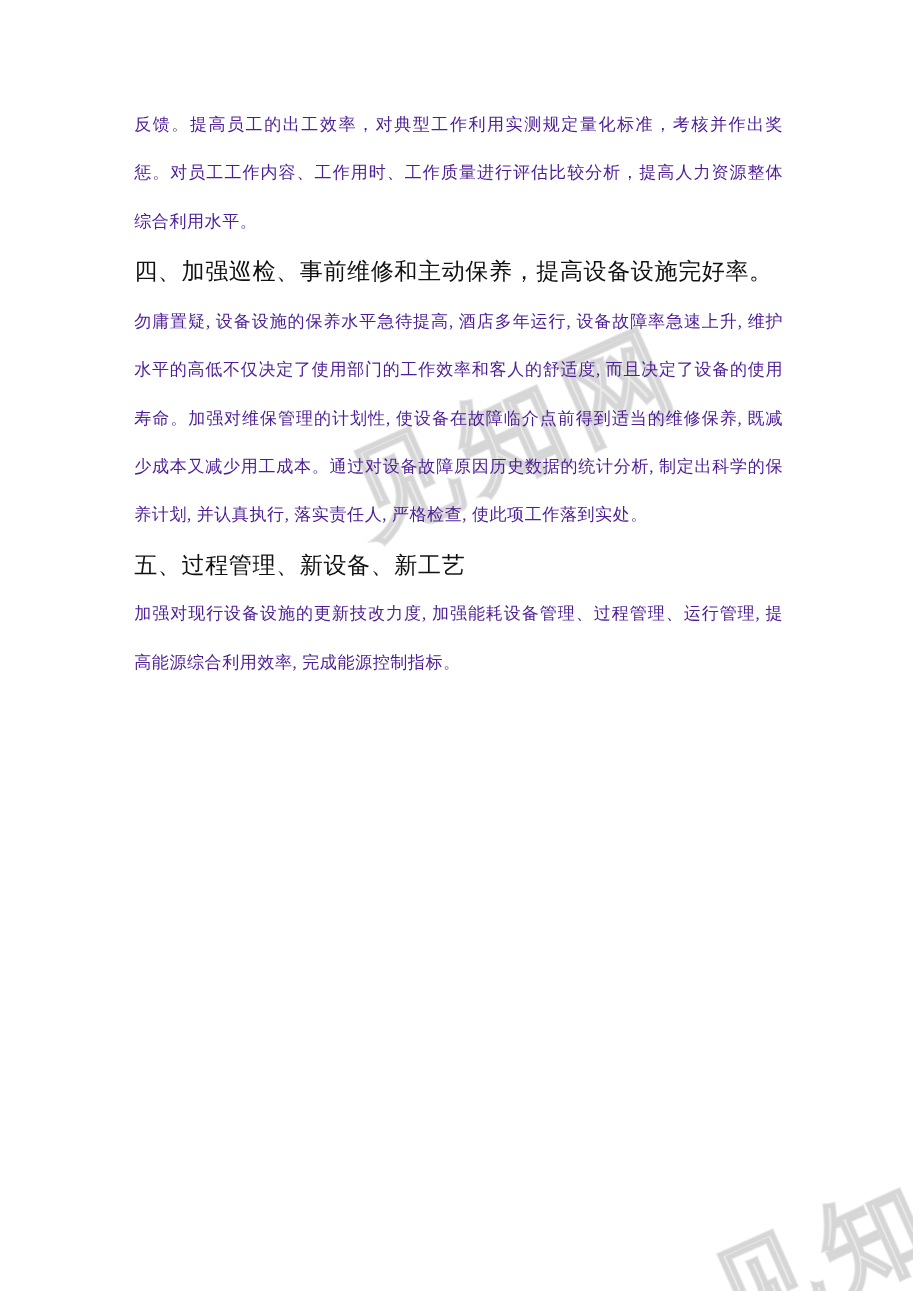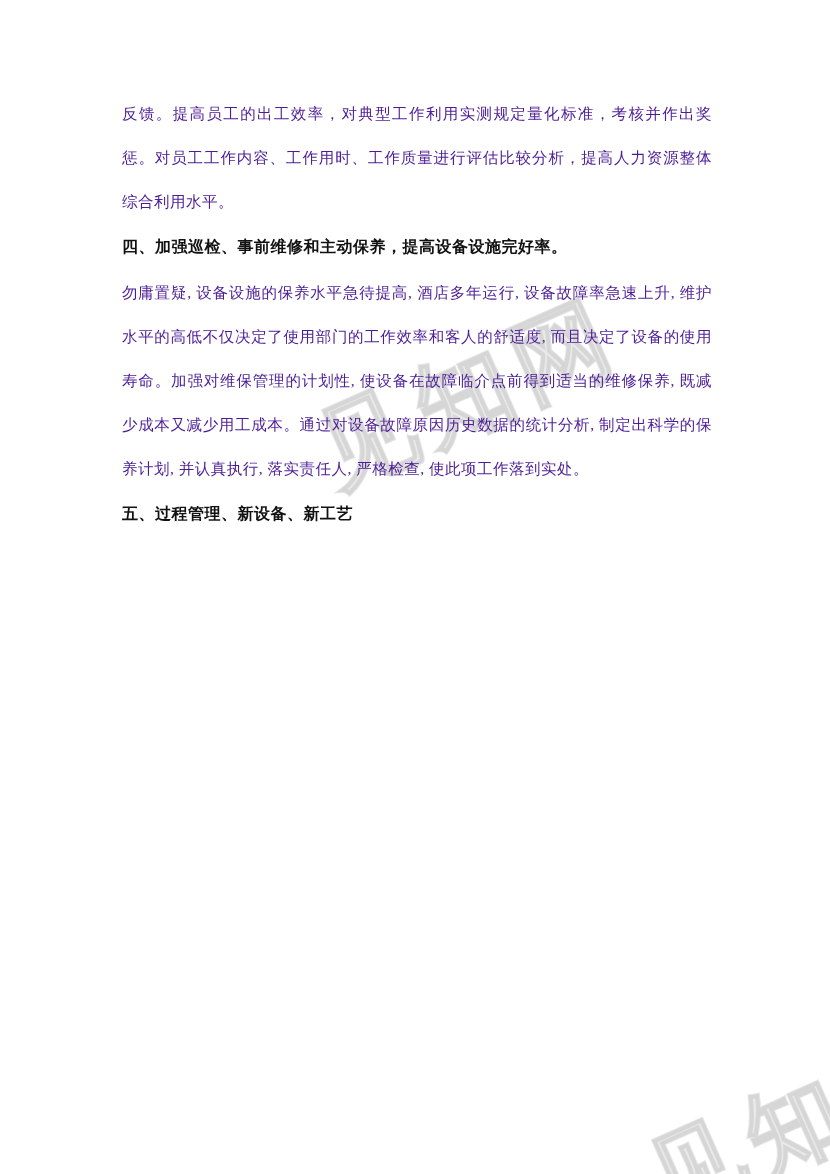--- a/index.html
+++ b/index.html
@@ -24,23 +24,23 @@
   }
   .para {
     font-size: 15.5px;
     line-height: 44px;
     text-align: justify;
     text-justify: inter-ideograph;
     letter-spacing: 0.5px;
     color: #4c1d95;
   }
   .heading {
-    font-size: 16px;
+    font-size: 21px;
     line-height: 46.5px;
-    font-weight: bold;
+    font-weight: normal;
     color: #111111;
     letter-spacing: 0.5px;
   }
   .watermark {
     position: absolute;
     font-size: 96px;
     font-weight: bold;
     color: rgba(175, 175, 175, 0.28);
     -webkit-text-stroke: 2px rgba(160,160,160,0.25);
     transform: rotate(-24deg);
@@ -70,16 +70,17 @@
   <div class="content">
 
     <p class="para">反馈。提高员工的出工效率，对典型工作利用实测规定量化标准，考核并作出奖惩。对员工工作内容、工作用时、工作质量进行评估比较分析，提高人力资源整体综合利用水平。</p>
 
     <h3 class="heading">四、加强巡检、事前维修和主动保养，提高设备设施完好率。</h3>
 
     <p class="para">勿庸置疑, 设备设施的保养水平急待提高, 酒店多年运行, 设备故障率急速上升, 维护水平的高低不仅决定了使用部门的工作效率和客人的舒适度, 而且决定了设备的使用寿命。加强对维保管理的计划性, 使设备在故障临介点前得到适当的维修保养, 既减少成本又减少用工成本。通过对设备故障原因历史数据的统计分析, 制定出科学的保养计划, 并认真执行, 落实责任人, 严格检查, 使此项工作落到实处。</p>
 
     <h3 class="heading">五、过程管理、新设备、新工艺</h3>
 
+    <p class="para">加强对现行设备设施的更新技改力度, 加强能耗设备管理、过程管理、运行管理, 提高能源综合利用效率, 完成能源控制指标。</p>
 
 
   </div>
 </div>
 
 </body></html>

